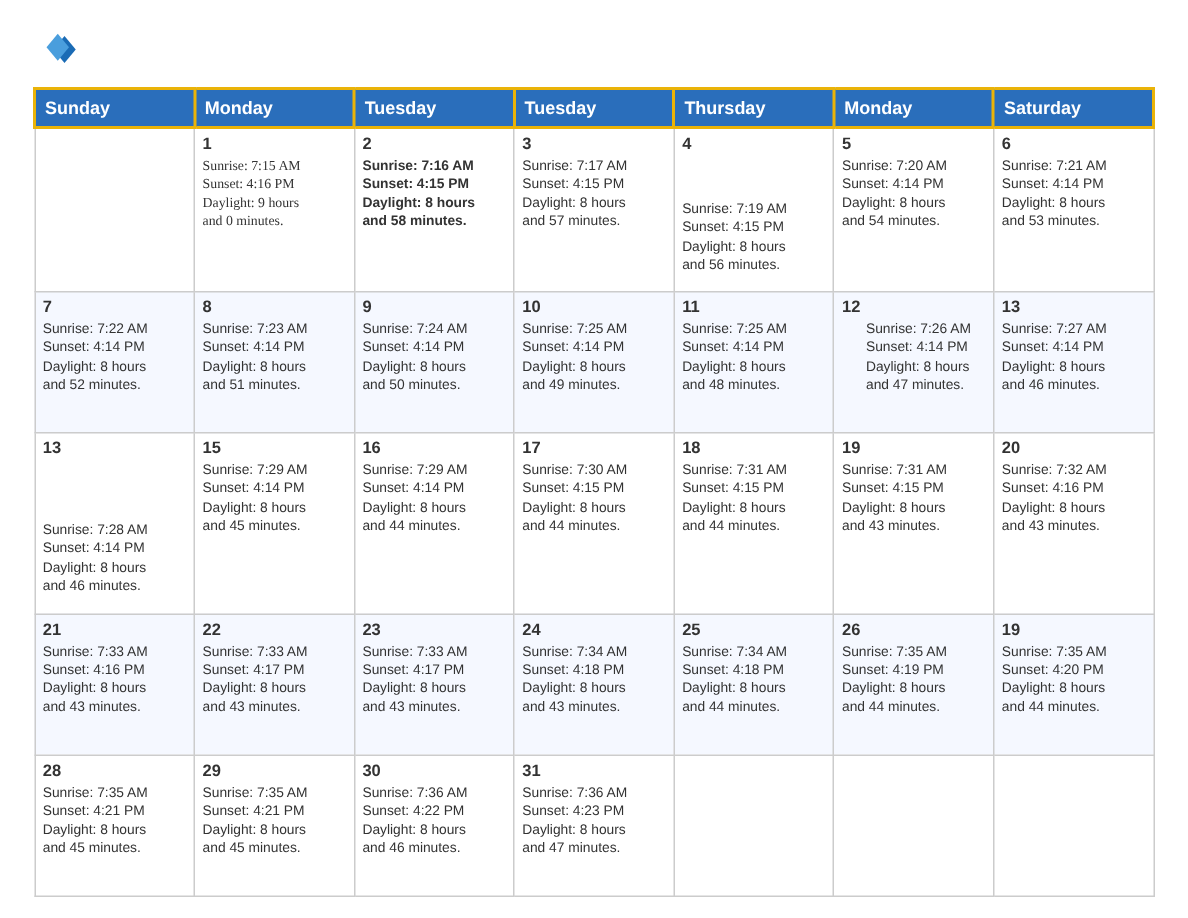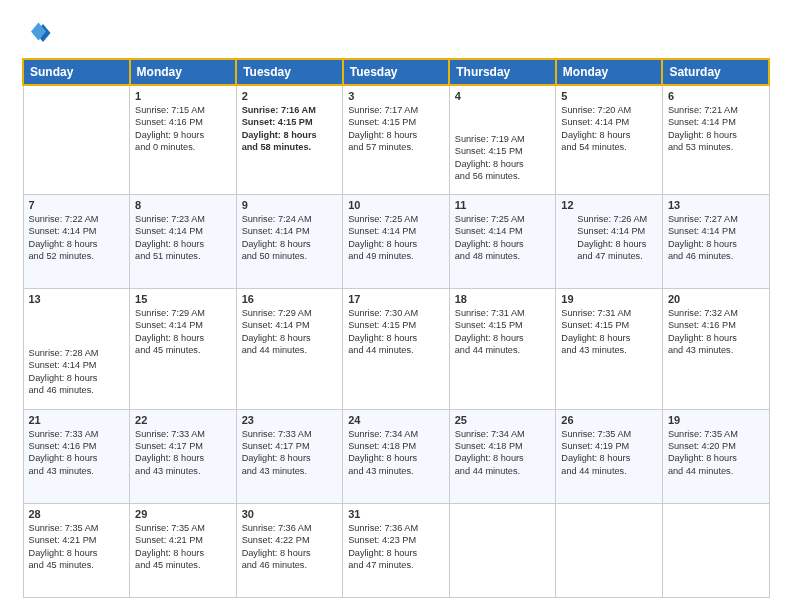--- a/index.html
+++ b/index.html
@@ -128,21 +128,21 @@
           <th>Thursday</th>
           <th>Monday</th>
           <th>Saturday</th>
         </tr>
     </thead>
     <tbody id="calendar-body">
     <tr>
           <td class="empty-cell"></td>
           <td>
             <span class="day-number">1</span>
-            <div class="cell-text" style="white-space: pre-line;">Sunrise: 7:15 AM
+            <div class="cell-text" style="white-space: pre-line; font-family: Liberation Serif, serif;">Sunrise: 7:15 AM
 Sunset: 4:16 PM
 Daylight: 9 hours
 and 0 minutes.</div>
           </td>
           <td>
             <span class="day-number">2</span>
             <div class="cell-text" style="white-space: pre-line; font-weight: bold;">Sunrise: 7:16 AM
 Sunset: 4:15 PM
 Daylight: 8 hours
 and 58 minutes.</div>

